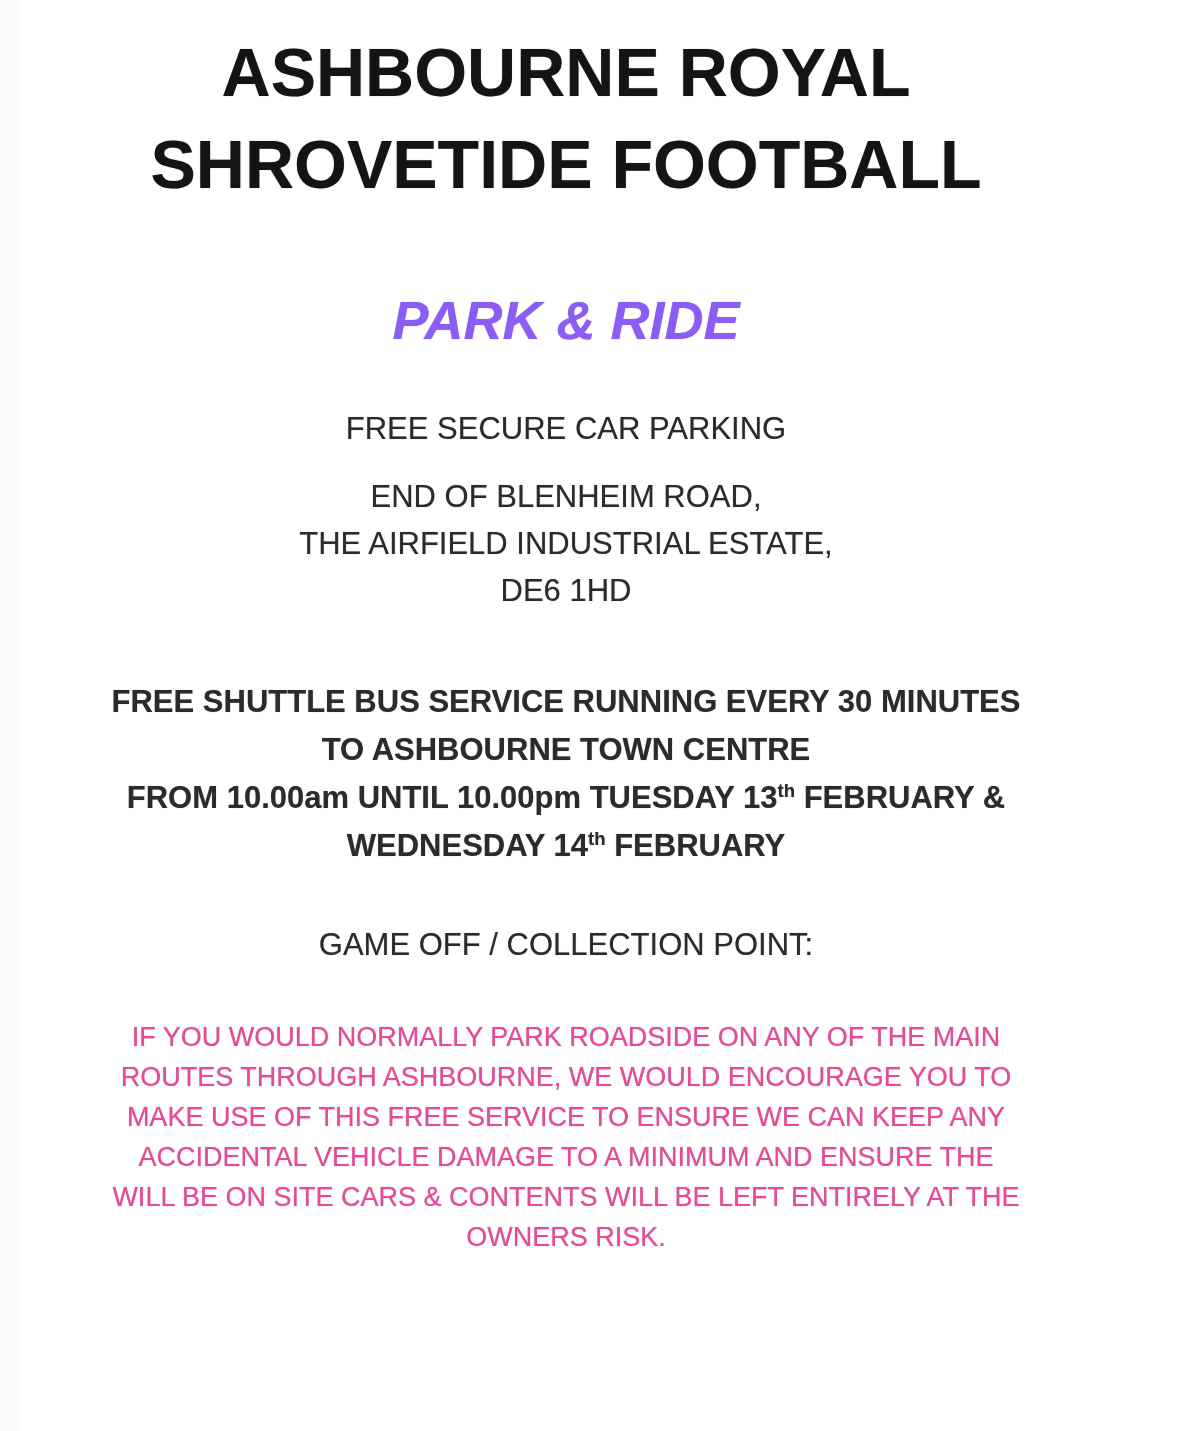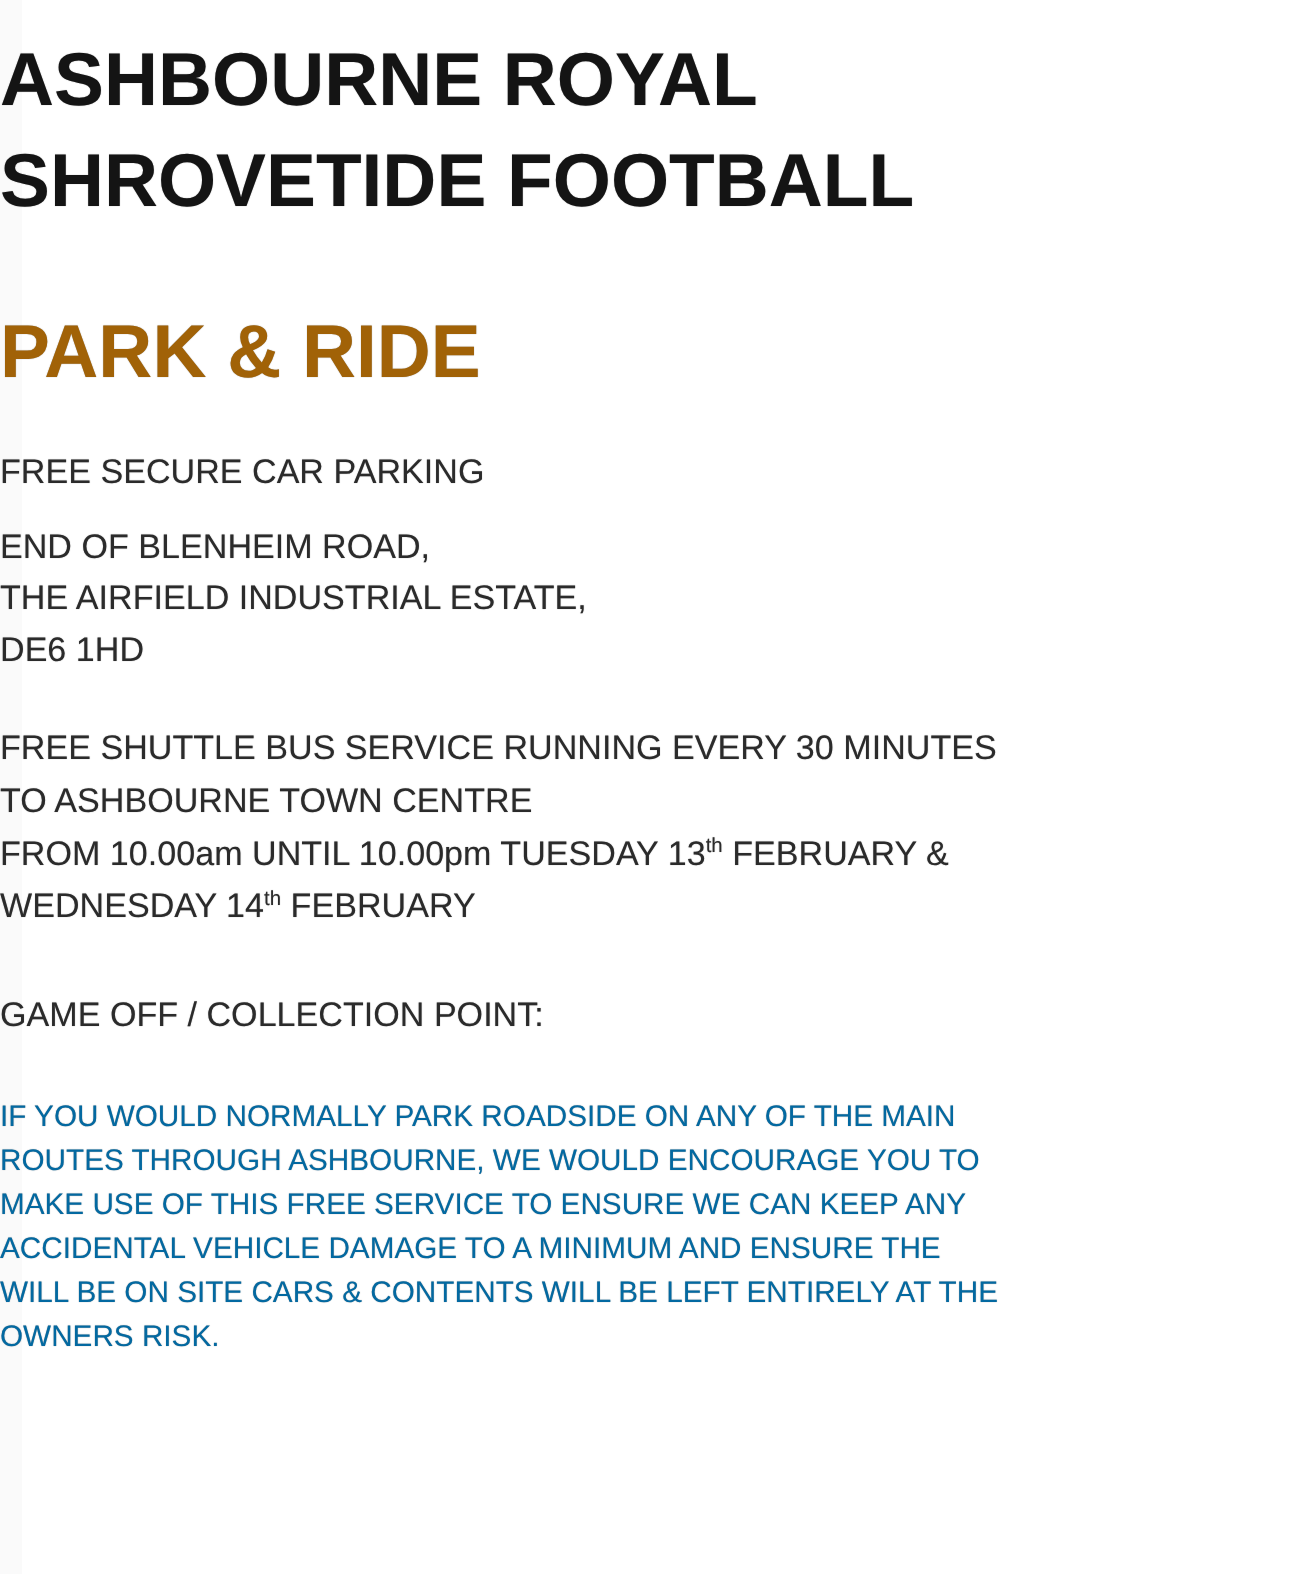--- a/index.html
+++ b/index.html
@@ -7,22 +7,23 @@
     padding: 0;
     background: #ffffff;
   }
   .page {
     position: relative;
     width: 1068px;
     height: 1431px;
     background: #ffffff;
     overflow: hidden;
     font-family: "Liberation Sans", sans-serif;
-    text-align: left;
+    text-align: center;
     color: #2b2b2b;
+    padding-left: 32px;
   }
   .scan-edge {
     position: absolute;
     left: 0;
     top: 0;
     width: 20px;
     height: 100%;
     background: #fafafa;
   }
   .content {
@@ -39,47 +40,48 @@
     font-weight: 700;
     color: #141414;
     letter-spacing: 0px;
   }
   .title .tline {
     display: block;
     line-height: 92px;
   }
   .subtitle {
     margin: 64px 0 0 0;
-    font-size: 68px;
+    font-size: 54px;
     font-weight: 700;
-    color: #a16207;
+    color: #8b5cf6;
     line-height: 92px;
+    font-style: italic;
   }
   .body-block {
     font-size: 31px;
     font-weight: 400;
     color: #2b2b2b;
   }
   .body-block .bline {
     display: block;
     line-height: 47px;
   }
   .shuttle-block .bline,
   .dropoff-block .bline {
     line-height: 48px;
   }
   .parking-block { margin-top: 39px; }
   .address-block { margin-top: 21px; }
-  .shuttle-block { margin-top: 42px; }
+  .shuttle-block { margin-top: 64px; font-weight: bold; }
   .dropoff-block { margin-top: 51px; }
   .notice-block {
     margin-top: 48px;
     font-size: 27px;
     font-weight: 400;
-    color: #0369a1;
+    color: #ec4899;
   }
   .notice-block .bline {
     display: block;
     line-height: 40px;
   }
   sup.ord {
     font-size: 0.6em;
     vertical-align: super;
     line-height: 0;
   }

